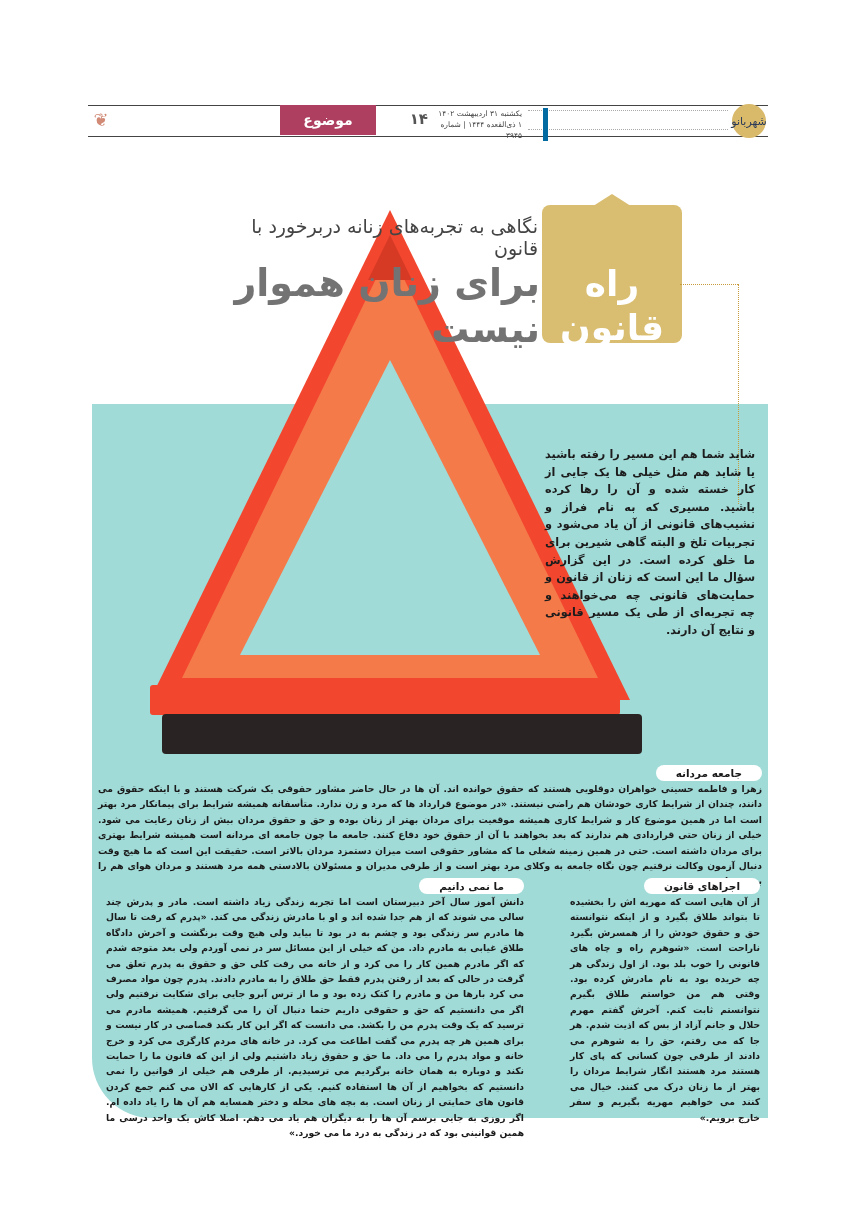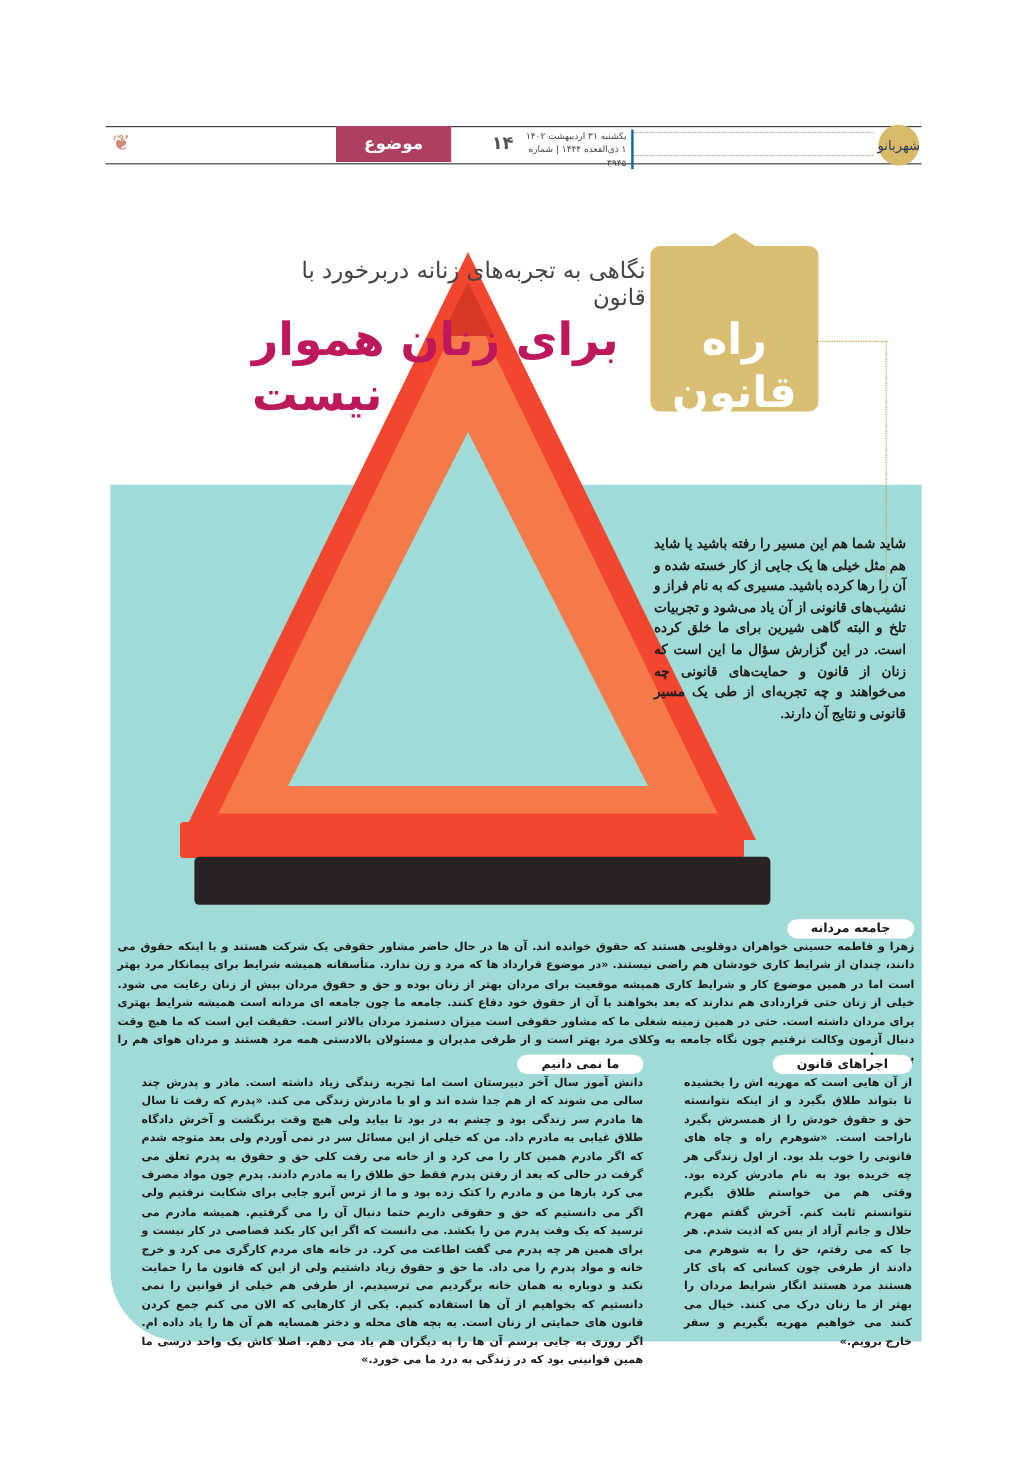--- a/index.html
+++ b/index.html
@@ -4,49 +4,49 @@
 <style>
   html, body { margin:0; padding:0; }
   body { width:858px; height:1220px; background:#ffffff; position:relative; overflow:hidden;
          font-family:"DejaVu Sans", sans-serif; color:#1a1a1a; }
   .abs { position:absolute; }
 
   
   .hdr { left:88px; top:105px; width:680px; height:30px; border-top:1px solid #444; border-bottom:1px solid #444; }
   .logo-right { left:732px; top:104px; width:34px; height:34px; border-radius:50%; background:#d9b96a; display:flex; align-items:center; justify-content:center; font-size:11px; font-weight:normal; color:#2a3a5a; direction:rtl; }
   .dots { left:528px; top:110px; width:200px; height:18px; border-top:1px dotted #aaa; border-bottom:1px dotted #aaa; }
-  .date { left:432px; top:108px; width:90px; direction:rtl; text-align:right; font-size:7.5px; line-height:11px; color:#444; border-right:2px solid #0369a1; padding-right:4px; }
+  .date { left:432px; top:108px; width:90px; direction:rtl; text-align:right; font-size:7.5px; line-height:11px; color:#444; border-right:5px solid #0369a1; padding-right:21px; }
   .page-no { left:384px; top:108px; width:44px; text-align:right; font-size:15px; font-weight:bold; color:#555; line-height:22px; }
   .section-tag { left:280px; top:105px; width:96px; height:30px; background:#ae3f60; color:#fff; direction:rtl; text-align:center; line-height:30px; font-size:14px; font-weight:bold; }
   .logo-left { left:90px; top:106px; width:22px; height:28px; color:#d08a76; font-size:18px; line-height:28px; text-align:center; }
 
   
   .kicker { left:220px; top:215px; width:318px; direction:rtl; text-align:right; font-size:19px; color:#444; }
   .gold-box { left:542px; top:205px; width:140px; height:138px; background:#d9bd70; border-radius:8px; }
   .gold-notch { left:590px; top:194px; width:0; height:0; border-left:22px solid transparent; border-right:22px solid transparent; border-bottom:14px solid #d9bd70; }
   .title-gold { left:542px; top:262px; width:140px; direction:rtl; text-align:center; color:#fff; font-size:36px; font-weight:bold; line-height:44px; }
-  .title-blue { left:210px; top:260px; width:330px; direction:rtl; text-align:left; color:#be185d; font-size:38px; font-weight:bold; line-height:46px; }
+  .title-blue { left:210px; top:260px; width:330px; direction:rtl; text-align:right; color:#737373; font-size:38px; font-weight:bold; line-height:46px; }
   .dot-h { left:680px; top:284px; width:58px; border-top:1px dotted #c79a3a; }
   .dot-v { left:738px; top:284px; height:220px; border-left:1px dotted #c79a3a; }
 
   
   .teal { left:92px; top:404px; width:676px; height:714px; background:#a0dbd8; border-bottom-left-radius:60px; }
 
   
   .tri-wrap { left:150px; top:210px; width:480px; height:520px; }
   .base-bar { left:162px; top:714px; width:480px; height:40px; background:#2a2323; border-radius:4px; }
   .base-red { left:150px; top:685px; width:470px; height:30px; background:#f2462e; border-radius:3px; }
 
   
-  .intro { left:545px; top:446px; width:210px; direction:rtl; text-align:justify; font-size:11.3px; line-height:17.6px; font-weight:bold; color:#1c1c1c;font-family:Liberation Serif, serif; }
+  .intro { left:545px; top:446px; width:210px; direction:rtl; text-align:justify; font-size:11.3px; line-height:17.6px; font-weight:bold; color:#1c1c1c; }
 
   .sub { background:#fff; border-radius:8px; padding:0 20px; font-weight:bold; font-size:10.5px; display:inline-block; line-height:16px; }
   .body-text { direction:rtl; text-align:justify; font-size:9.2px; line-height:15.4px; color:#1a1a1a; font-weight:bold; }
   .col-wide { left:98px; top:762px; width:664px; }
-  .col-left { left:118px; top:875px; width:418px; }
+  .col-left { left:106px; top:875px; width:418px; }
   .col-right { left:570px; top:875px; width:190px; }
   .headline-row { direction:rtl; text-align:right; }
 </style>
 </head>
 <body>
 
 <div class="abs hdr"></div>
 <div class="abs logo-right">شهربانو</div>
 <div class="abs dots"></div>
 <div class="abs date">

